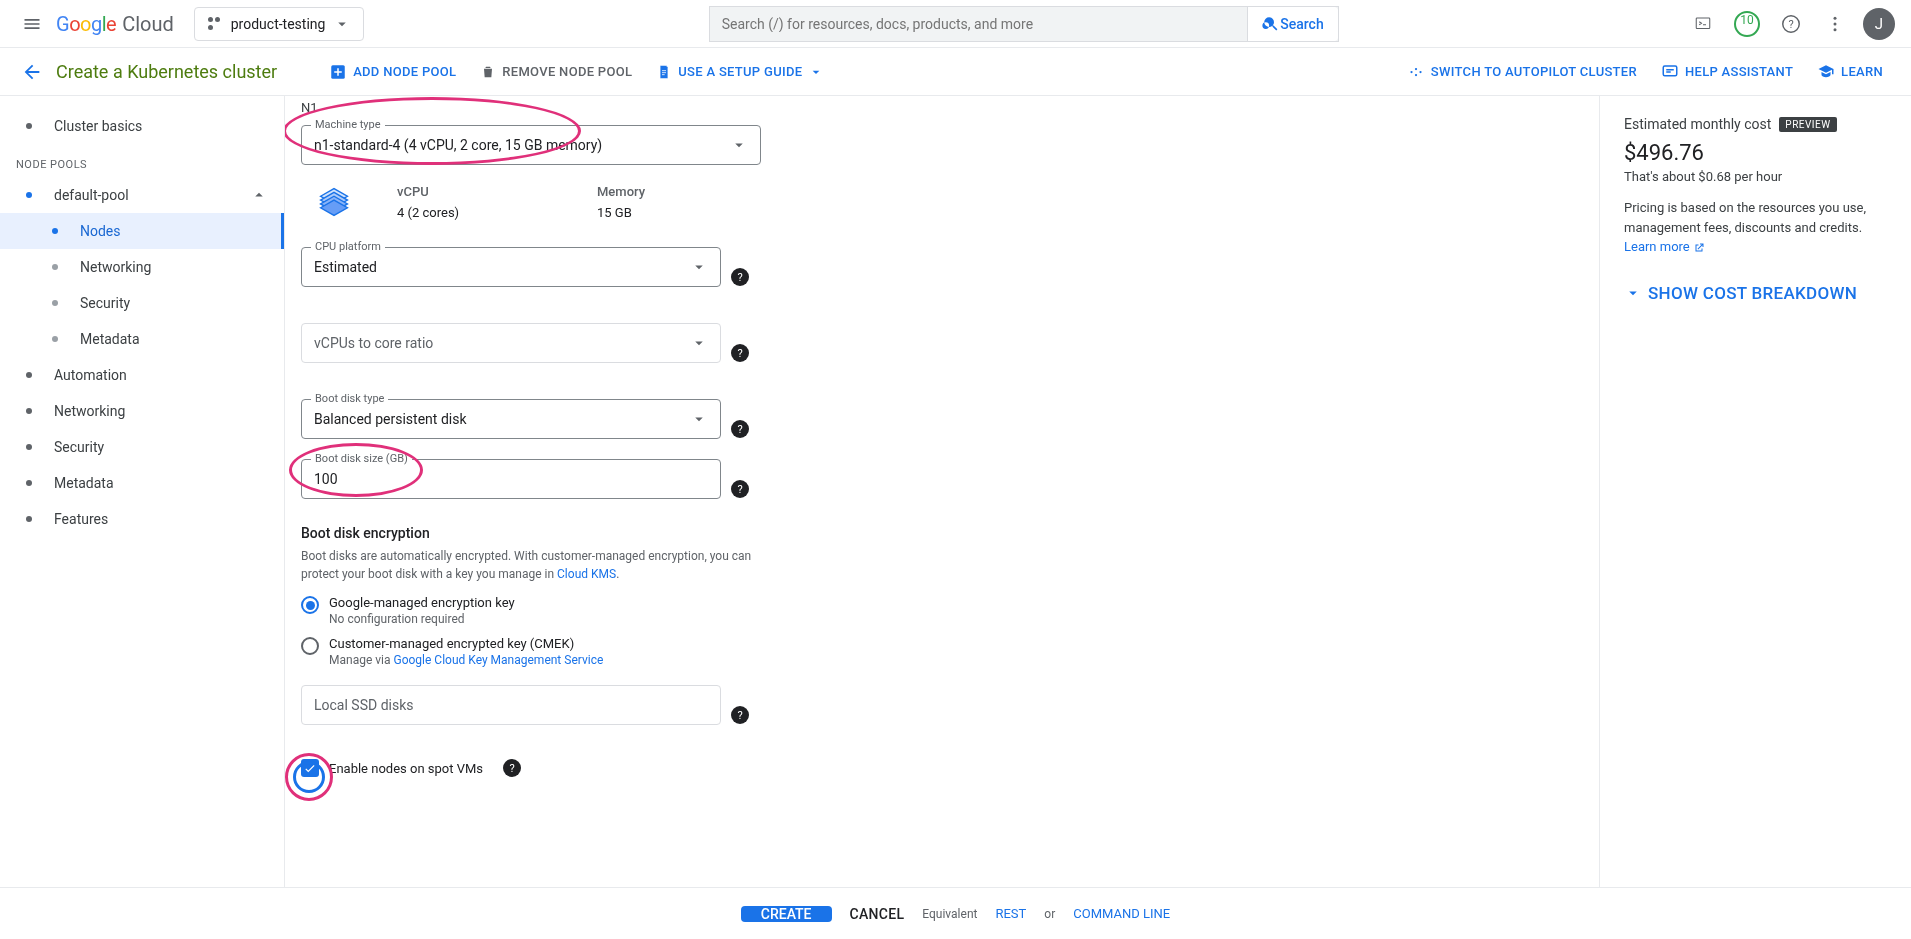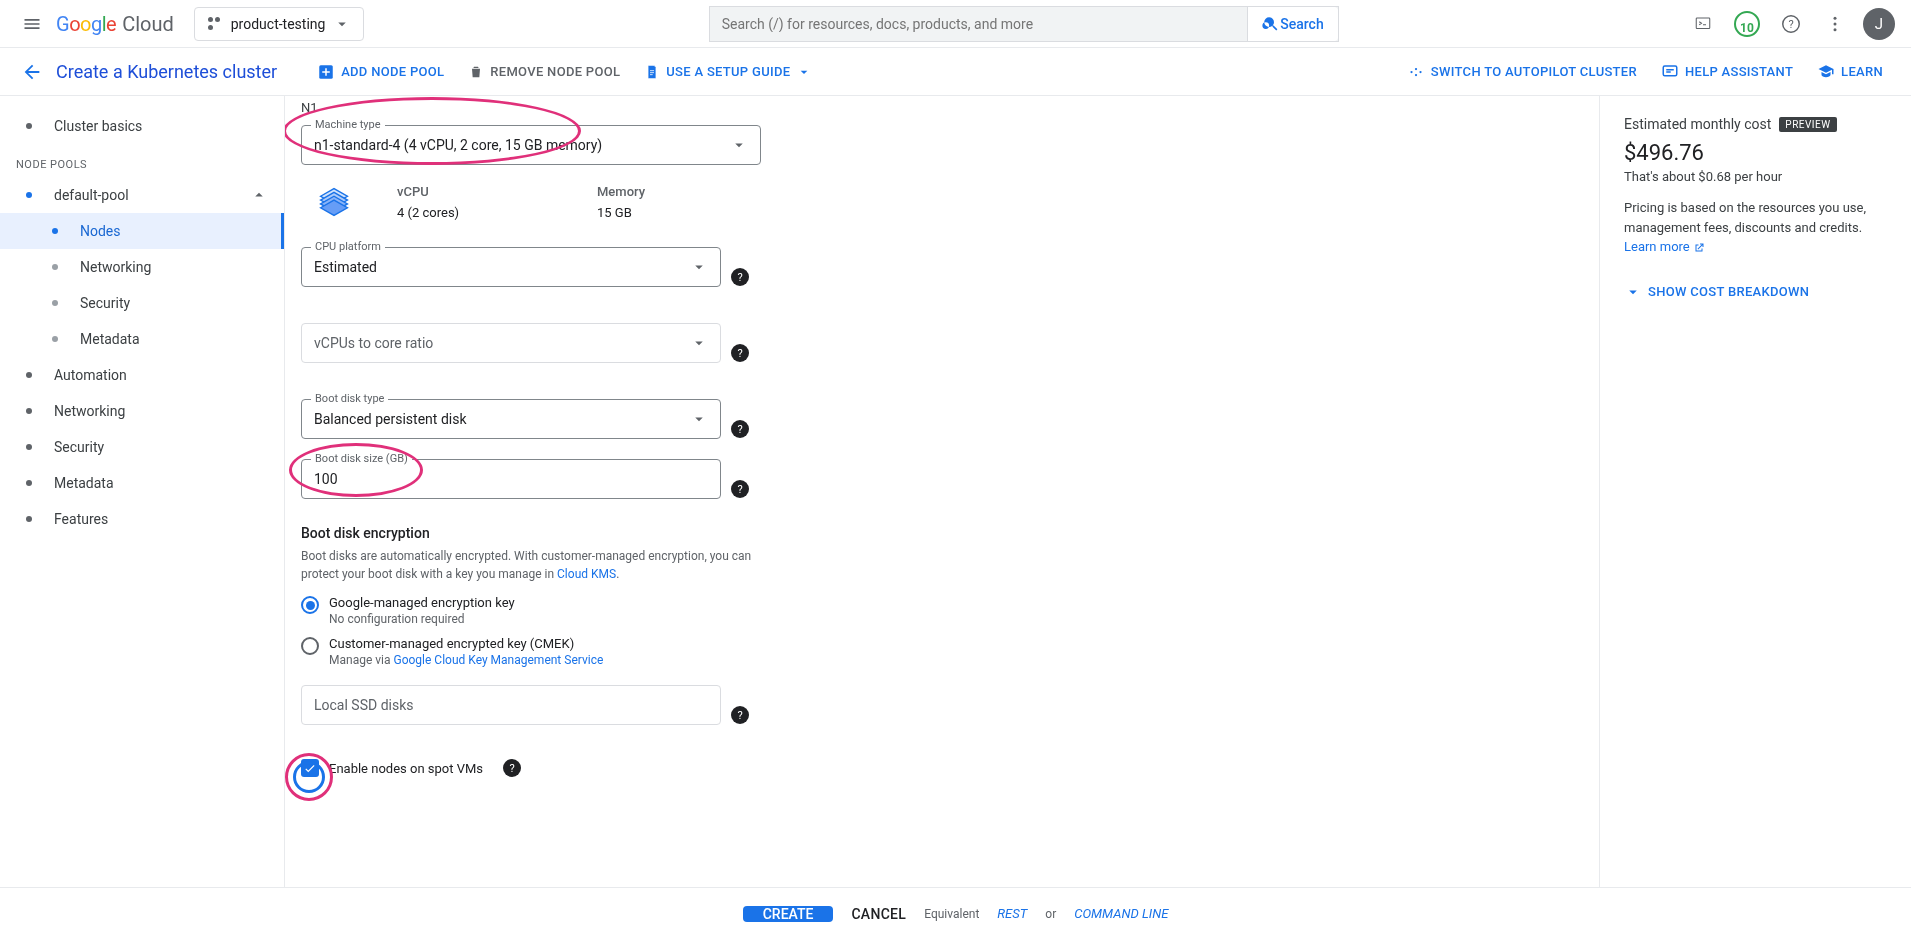--- a/index.html
+++ b/index.html
@@ -13,27 +13,27 @@
   .gl-b{color:#4285F4}.gl-r{color:#EA4335}.gl-y{color:#FBBC05}.gl-g{color:#34A853}
   .cloud-word{ color:#5f6368; font-size:20px; margin-left:6px; }
   .project-picker { display:flex; align-items:center; height:34px; border:1px solid #dadce0; border-radius:4px; padding:0 12px; cursor:pointer; gap:8px; }
   .project-picker .dots { width:16px; height:16px; display:flex; flex-wrap:wrap; }
   .project-picker .dots span{ width:5px;height:5px;border-radius:50%;background:#5f6368;margin:1px;}
   .search-wrap { flex:1; display:flex; justify-content:center; }
   .search-box { display:flex; align-items:center; width:630px; background:#f1f3f4; border:1px solid #dadce0; border-radius:0; height:36px; }
   .search-box input { flex:1; background:transparent; border:none; outline:none; padding:0 12px; font-size:14px; color:#5f6368; }
   .search-btn { display:flex; align-items:center; border-left:1px solid #dadce0; height:100%; padding:0 14px; color:#1a73e8; font-weight:500; cursor:pointer; background:#fff; border-top-right-radius:4px; border-bottom-right-radius:4px; font-size:14px;}
   .header-right { display:flex; align-items:center; gap:4px; }
-  .trial-badge { width:26px; height:26px; border:2px solid #34A853; border-radius:50%; display:flex; align-items:flex-end; justify-content:center; font-size:12px; font-weight:700; color:#34A853;}
+  .trial-badge { width:26px; height:26px; border:2px solid #34A853; border-radius:50%; display:flex; align-items:flex-start; justify-content:center; font-size:12px; font-weight:400; color:#34A853;}
   .avatar { width:32px; height:32px; border-radius:50%; background:#5f6368; color:#fff; display:flex;align-items:center;justify-content:center; font-size:15px;}
 
   
   .action-bar { height:48px; display:flex; align-items:center; padding:0 16px; border-bottom:1px solid #e8eaed; }
   .back-btn { color:#1a73e8; width:32px; display:flex; justify-content:center; cursor:pointer; }
-  .page-title { font-size:18px; color:#1d4ed8; margin-left:8px; margin-right:28px; }
+  .page-title { font-size:18px; color:#4d7c0f; margin-left:8px; margin-right:40px; }
   .action-btn { display:flex; align-items:center; gap:6px; color:#1a73e8; font-weight:500; font-size:13px; padding:0 12px; cursor:pointer; letter-spacing:.3px; }
   .action-btn.muted { color:#5f6368; }
   .action-right { margin-left:auto; display:flex; align-items:center; }
 
   
   .main { display:flex; height:calc(100vh - 48px - 48px - 52px); }
   .sidebar { width:285px; border-right:1px solid #e8eaed; padding-top:12px; overflow:auto; }
   .side-item { display:flex; align-items:center; height:36px; padding-left:26px; cursor:pointer; font-size:14px; color:#3c4043;}
   .side-item .bullet { width:6px; height:6px; border-radius:50%; background:#5f6368; margin-right:22px; }
   .side-item.selected { background:#e8f0fe; color:#1967d2; border-right:3px solid #1a73e8; }
@@ -77,28 +77,28 @@
 
   
   .cost-panel { width:312px; border-left:1px solid #e8eaed; padding:20px 24px; }
   .cost-title-row { display:flex; align-items:center; gap:8px; margin-bottom:8px;}
   .cost-title { font-size:14px; color:#3c4043; }
   .preview-badge { background:#3c4043; color:#fff; font-size:10px; padding:2px 6px; border-radius:2px; letter-spacing:.5px;}
   .cost-value { font-size:22px; font-weight:400; margin-bottom:4px;}
   .cost-sub { font-size:13px; color:#3c4043; margin-bottom:14px;}
   .cost-p { font-size:13px; color:#3c4043; line-height:1.5; }
   .cost-p a { color:#1a73e8; text-decoration:none; }
-  .show-breakdown { display:flex; align-items:center; gap:6px; color:#1a73e8; font-weight:500; font-size:13px; margin-top:26px; cursor:pointer; letter-spacing:.3px;}
+  .show-breakdown { display:flex; align-items:center; gap:6px; color:#1a73e8; font-weight:500; font-size:17px; margin-top:26px; cursor:pointer; letter-spacing:.3px;}
 
   
   .footer { position:fixed; bottom:0; left:0; right:0; height:52px; border-top:1px solid #e8eaed; display:flex; align-items:center; justify-content:center; gap:18px; background:#fff; font-size:13px;}
   .btn-primary { background:#1a73e8; color:#fff; border:none; border-radius:4px; padding:0 20px; font-weight:500; cursor:pointer; font-size:14px;}
   .btn-flat { background:transparent; border:none; color:#202124; font-weight:500; cursor:pointer; font-size:14px; letter-spacing:.3px;}
   .footer .eq { color:#5f6368; font-size:12px; }
-  .footer .lnk { color:#1a73e8; font-size:13px; cursor:pointer;font-style:italic; }
+  .footer .lnk { color:#1a73e8; font-size:13px; cursor:pointer; }
 
   
   .anno-oval { position:absolute; border:3px solid #e0307a; border-radius:50%; pointer-events:none; }
   .anno-circle { position:absolute; border:3px solid #e0307a; border-radius:50%; pointer-events:none; }
 
   .content-scroll-region { position:relative; }
   ::-webkit-scrollbar { width:10px; }
   ::-webkit-scrollbar-thumb { background:#bdc1c6; border-radius:5px; }
 
   svg { display:block; }

